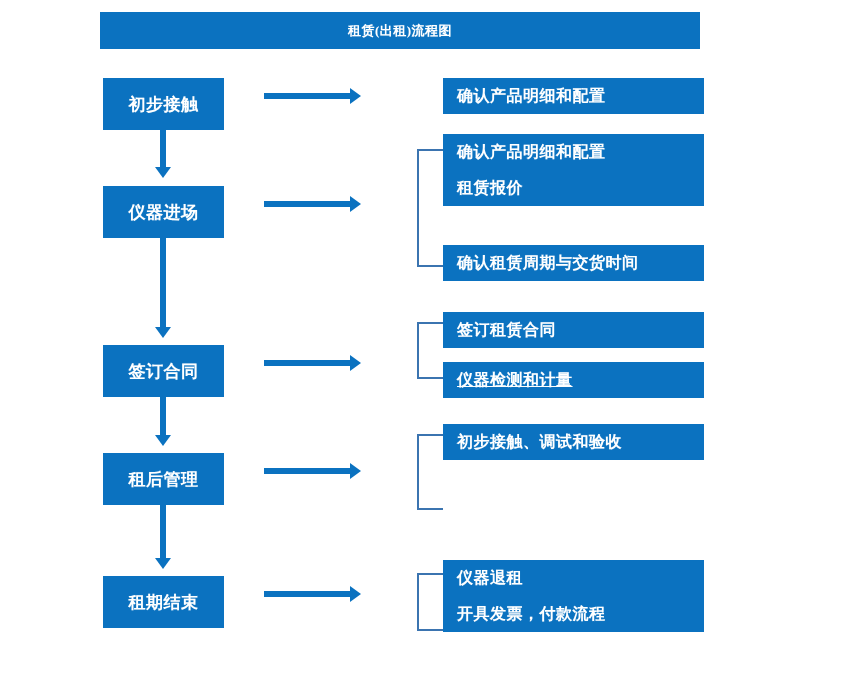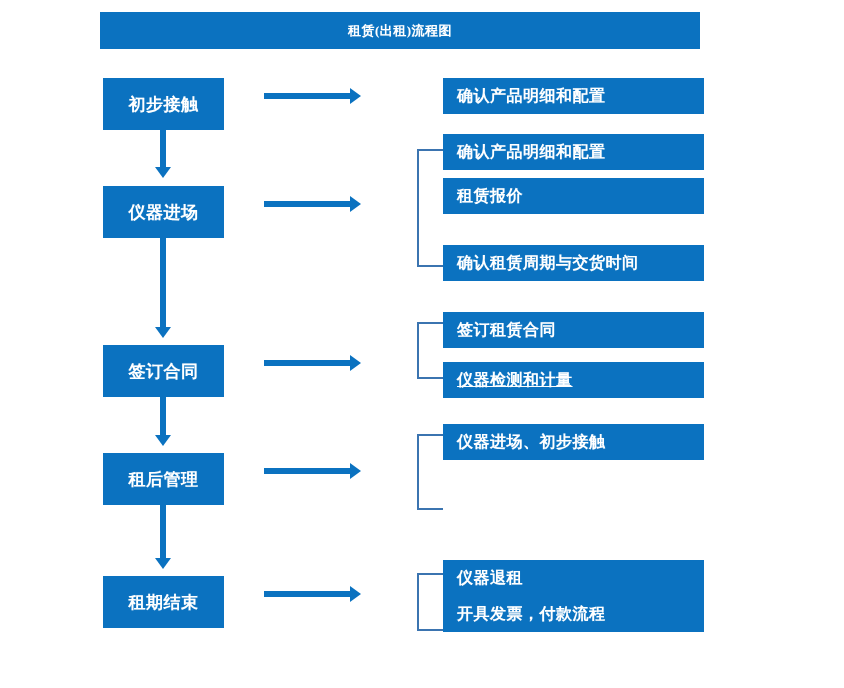--- a/index.html
+++ b/index.html
@@ -180,28 +180,28 @@
   <div class="bracket" style="left:417px; top:322px; height:57px;"></div>
 
   <div class="bracket" style="left:417px; top:434px; height:76px;"></div>
 
   <div class="bracket" style="left:417px; top:573px; height:58px;"></div>
 
   <div class="box detail-box" style="top:78px;">确认产品明细和配置</div>
 
   <div class="box detail-box" style="top:134px;">确认产品明细和配置</div>
 
-  <div class="box detail-box" style="top:178px;">租赁报价</div>
+  <div class="box detail-box" style="top:170px;">租赁报价</div>
 
   <div class="box detail-box" style="top:245px;">确认租赁周期与交货时间</div>
 
   <div class="box detail-box" style="top:312px;">签订租赁合同</div>
 
   <div class="box detail-box" style="top:362px;text-decoration:underline;">仪器检测和计量</div>
 
-  <div class="box detail-box" style="top:424px;">仪器进场、初步接触</div>
+  <div class="box detail-box" style="top:424px;">初步接触、调试和验收</div>
 
 
   <div class="box detail-box" style="top:560px;">仪器退租</div>
 
   <div class="box detail-box" style="top:596px;">开具发票，付款流程</div>
 
 </div>
 
 </body></html>

